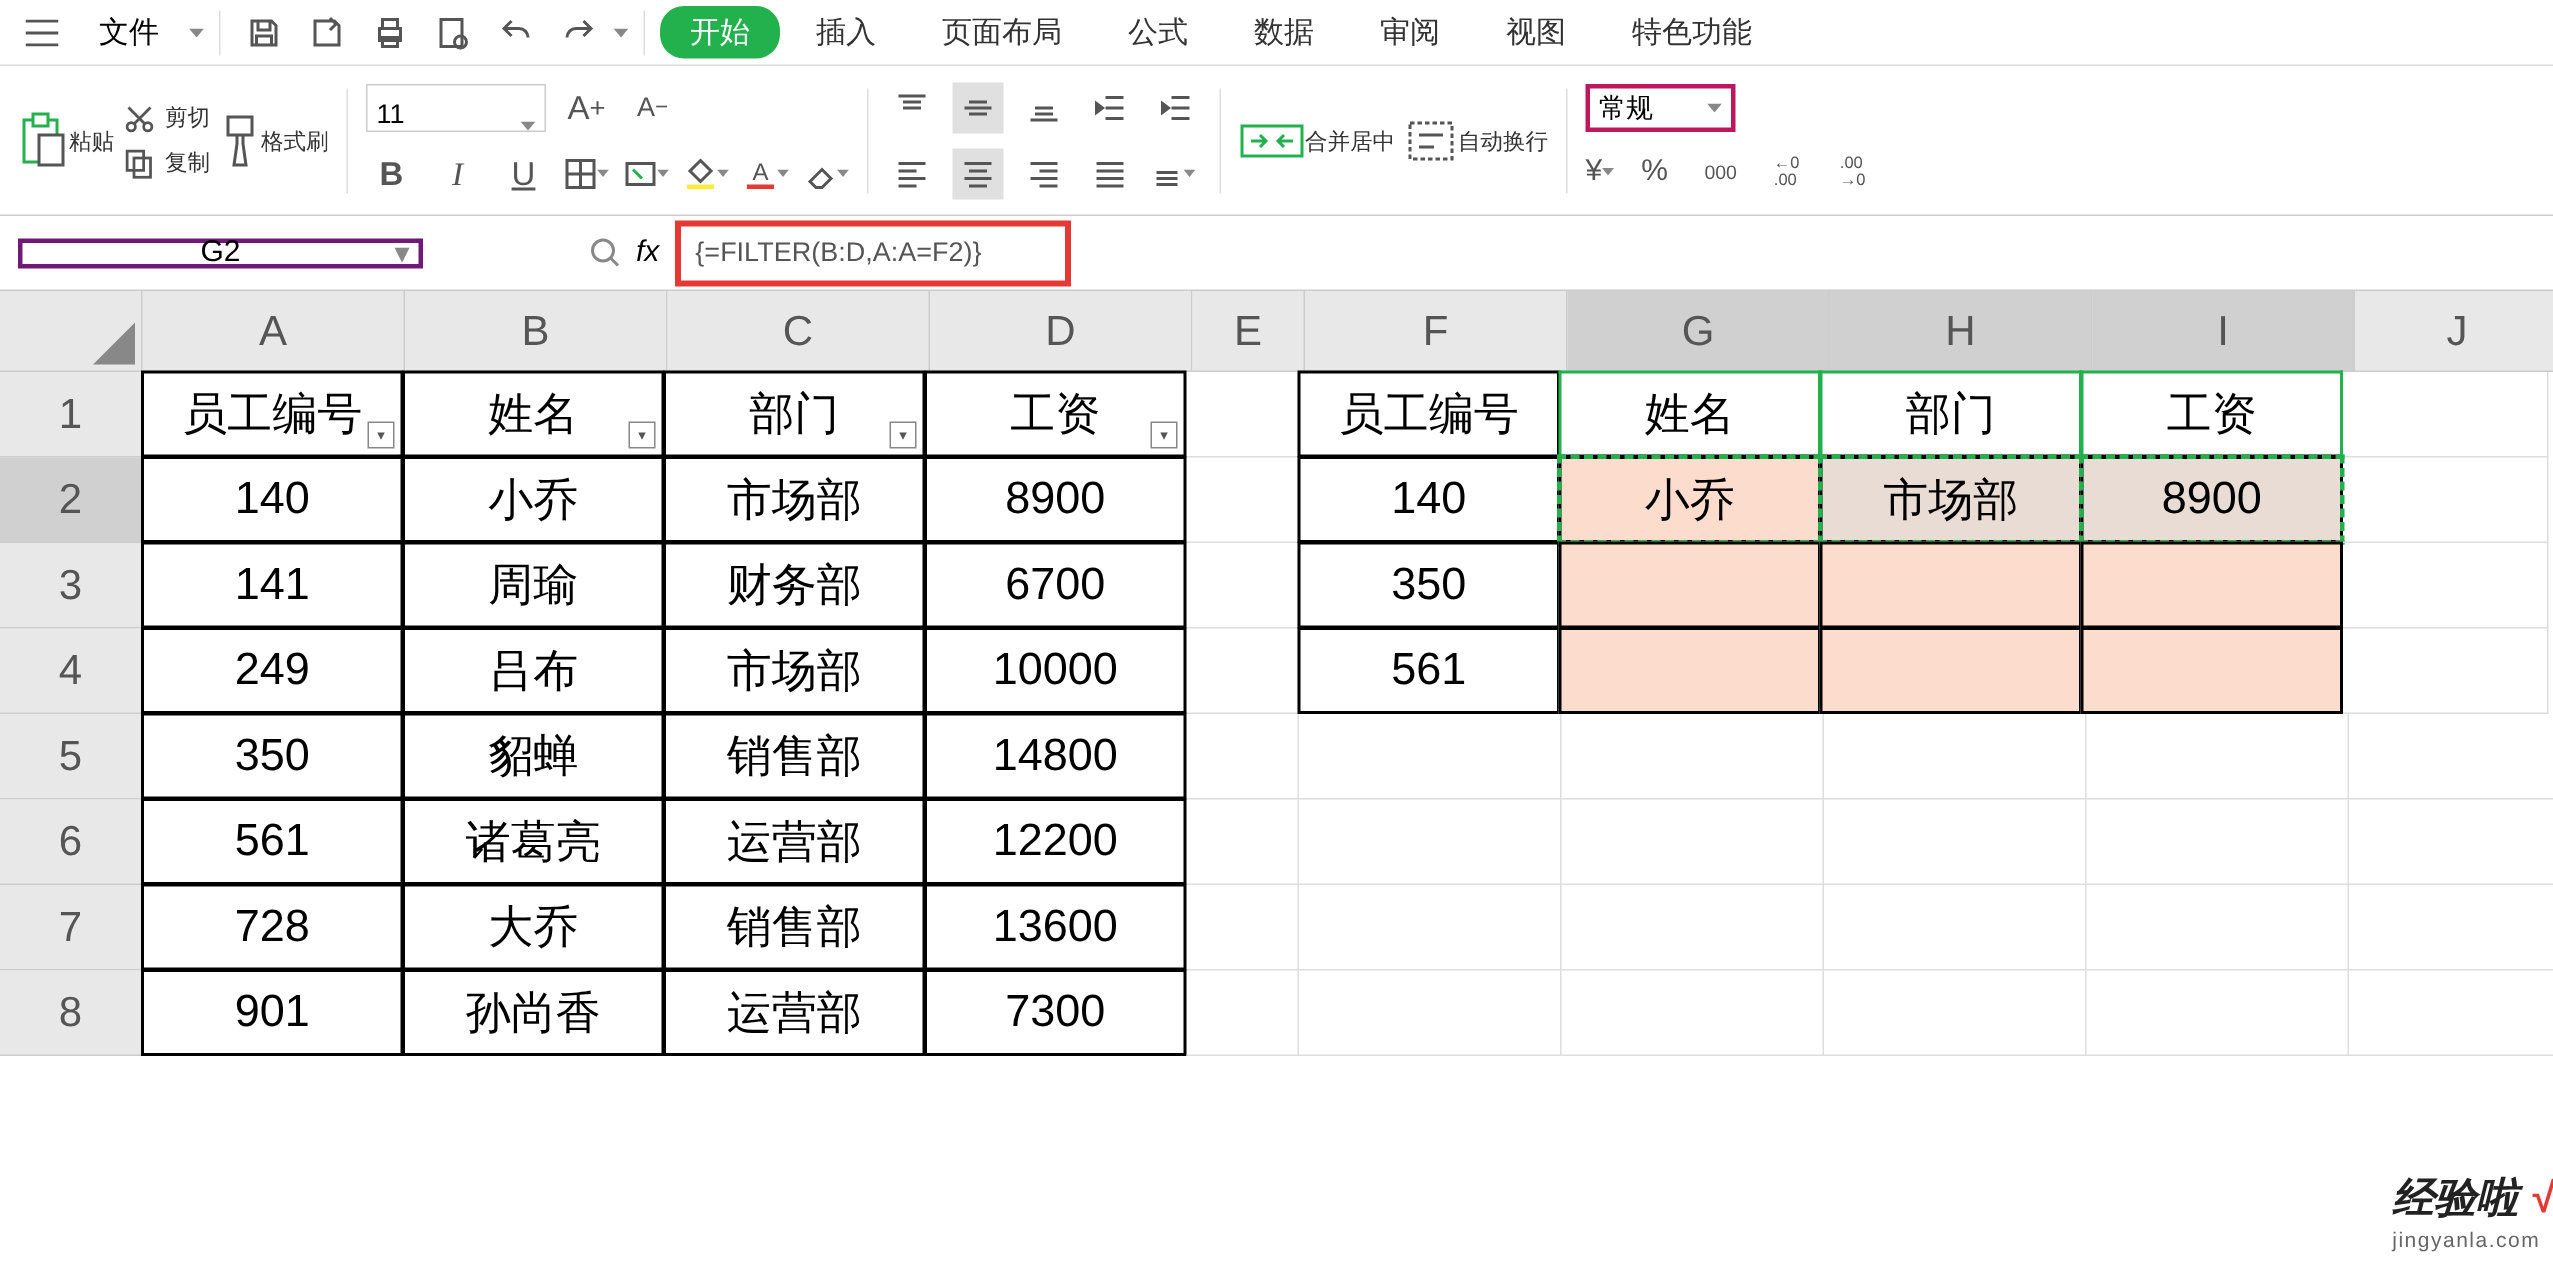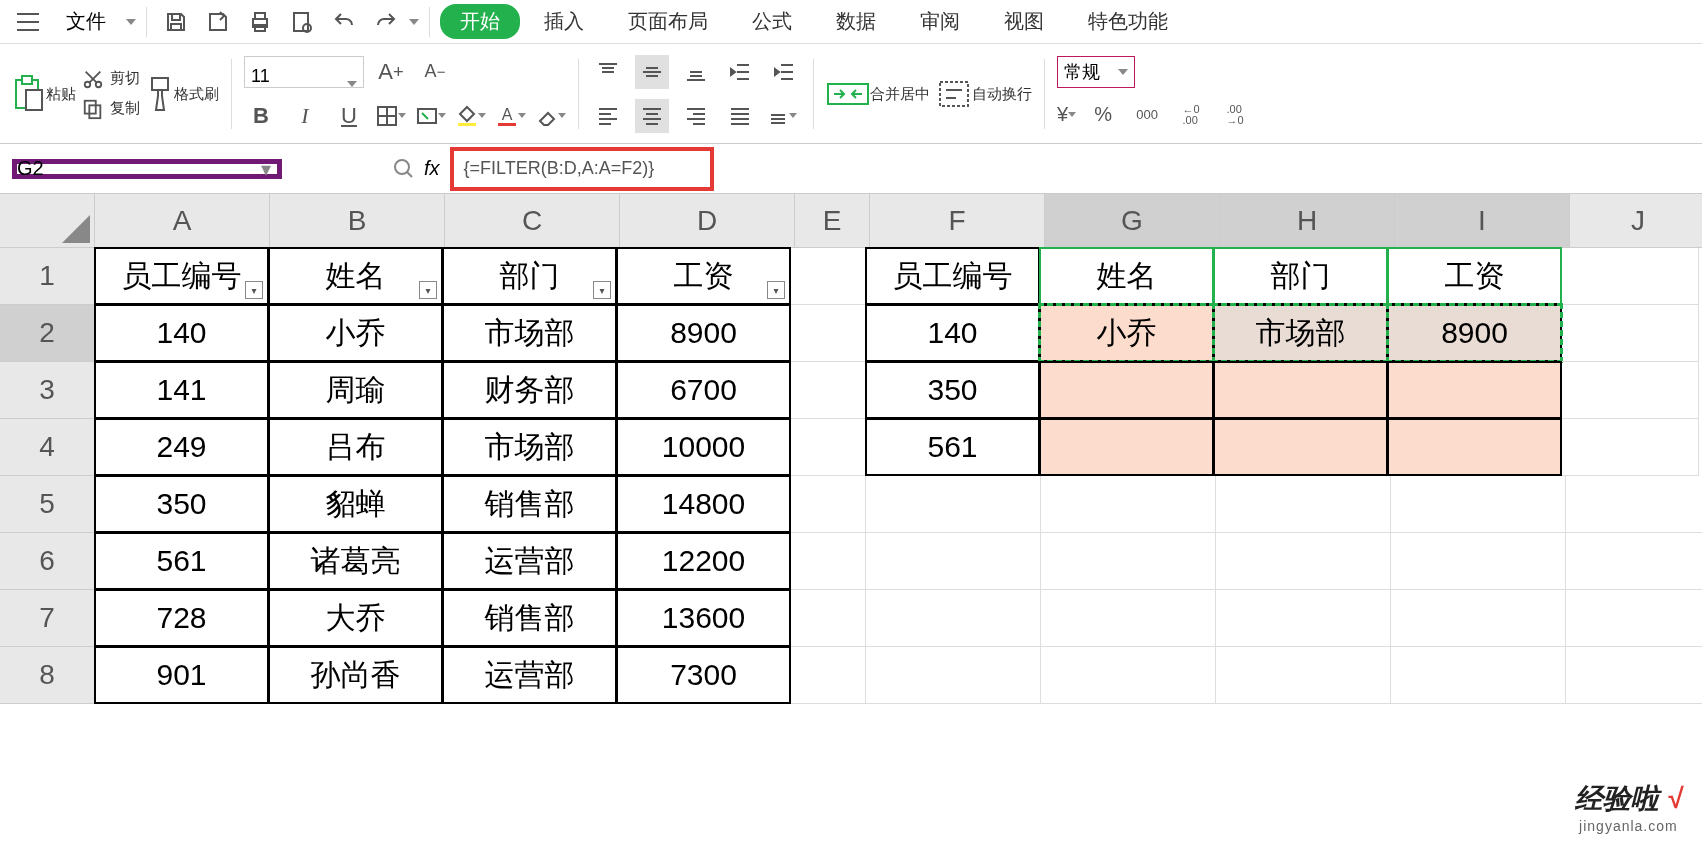--- a/index.html
+++ b/index.html
@@ -17,27 +17,27 @@
 
 .ribbon { display: flex; align-items: center; height: 100px; border-bottom: 1px solid #ccc; padding: 0 12px; gap: 6px; }
 .ribbon-row { display: flex; align-items: center; gap: 10px; }
 .rib-btn-v { display: flex; align-items: center; cursor: pointer; min-width: 50px; }
 .rib-btn-v span { font-size: 15px; color: #333; margin-top: 2px; }
 .rib-btn-h { display: flex; align-items: center; gap: 6px; cursor: pointer; }
 .rib-btn-h span { font-size: 15px; color: #333; }
 .group-sep { width: 1px; height: 70px; background: #ddd; margin: 0 6px; }
 .font-sel { border: 1px solid #ccc; height: 32px; font-size: 18px; padding: 0 6px; display: flex; align-items: center; width: 200px; justify-content: space-between; }
 .size-sel { border: 1px solid #ccc; height: 32px; font-size: 18px; padding: 0 6px; display: flex; align-items: flex-end; width: 120px; justify-content: space-between; }
-.fmt-sel { border: 1px solid #be185d; height: 32px; font-size: 18px; padding: 0 6px; display: flex; align-items: center; width: 78px; justify-content: space-between; }
+.fmt-sel { border: 3px solid #be185d; height: 32px; font-size: 18px; padding: 0 6px; display: flex; align-items: center; width: 100px; justify-content: space-between; }
 .icon-btn { width: 34px; height: 34px; display: flex; align-items: center; justify-content: center; color: #555; cursor: pointer; }
 .icon-btn-dd { display: flex; align-items: center; color: #555; cursor: pointer; }
 
 
 .formula-bar { display: flex; align-items: center; height: 50px; border-bottom: 1px solid #ccc; padding: 0 12px; gap: 10px; }
-.name-box { border: 5px solid #701a75; height: 20px; width: 270px; display: flex; align-items: center; justify-content: flex-start; font-size: 20px; position: relative; }
+.name-box { border: 3px solid #701a75; height: 20px; width: 270px; display: flex; align-items: center; justify-content: center; font-size: 20px; position: relative; }
 .name-box .dd { position: absolute; right: 6px; color: #888; }
 .fx-wrap { display: flex; align-items: center; gap: 8px; }
 .formula-input-wrap { border: 4px solid #e53935; height: 44px; width: 264px; display: flex; align-items: center; padding: 0 10px; font-size: 18px; color: #555; }
 
 
 .grid { display: flex; }
 .row-hdrs { display: flex; flex-direction: column; }
 .corner { width: 95px; height: 54px; border-right: 1px solid #ccc; border-bottom: 1px solid #ccc; background: #e8e8e8; position: relative; }
 .corner::after { content: ''; position: absolute; right: 4px; bottom: 4px; width: 0; height: 0; border-left: 28px solid transparent; border-bottom: 28px solid #888; }
 .row-hdr { width: 95px; height: 57px; border-right: 1px solid #ccc; border-bottom: 1px solid #ccc; background: #e8e8e8; display: flex; align-items: center; justify-content: center; font-size: 28px; color: #555; }
@@ -51,21 +51,21 @@
 .cJ { width: 137px; }
 .data-rows { display: flex; flex-direction: column; }
 .data-row { display: flex; height: 57px; }
 .cell { border-right: 1px solid #ddd; border-bottom: 1px solid #ddd; display: flex; align-items: center; justify-content: center; font-size: 30px; position: relative; }
 .b-cell { border: 2px solid #000; margin: -1px 0 0 -1px; }
 .hl { background: #fcdccd; }
 .dd-ico { position: absolute; right: 4px; bottom: 4px; width: 18px; height: 18px; border: 1px solid #888; display: flex; align-items: center; justify-content: center; font-size: 10px; color: #555; }
 .spill-border { border: 2px solid #22b14c; }
 .marching { outline: 3px dashed #22b14c; outline-offset: -2px; }
 
-.watermark { position: absolute; right: 20px; bottom: 12px; text-align: center; }
+.watermark { position: absolute; right: 0; bottom: 12px; text-align: left; }
 .watermark .l1 { font-size: 28px; font-weight: bold; color: #222; font-style: italic; }
 .watermark .l1 .ck { color: #e53935; }
 .watermark .l2 { font-size: 14px; color: #666; letter-spacing: 1px; }
 
 svg { display: block; }
 </style>
 </head>
 <body>
 
 <div class="menu-bar">

